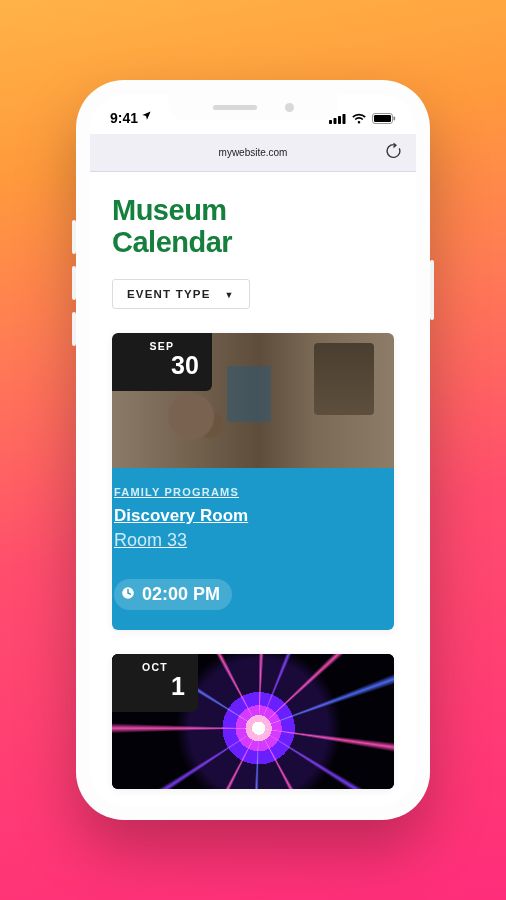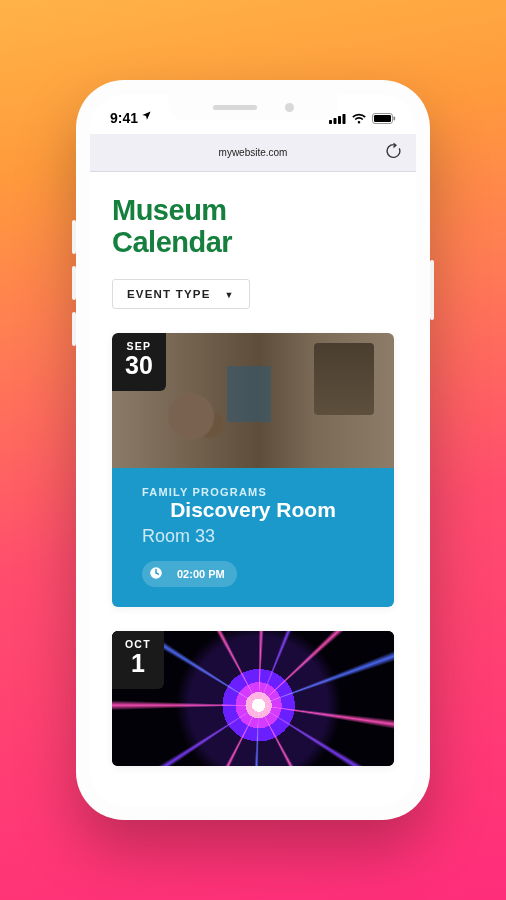--- a/index.html
+++ b/index.html
@@ -89,30 +89,30 @@
         transparent 300deg,#4b6bff 302deg,transparent 304deg,
         transparent 330deg,#ff4db8 332deg,transparent 334deg,
         transparent 360deg);
     mix-blend-mode:screen;opacity:.95;
   }
   .datebox{
     position:absolute;top:0;left:0;background:#1a1a1a;color:#fff;
     padding:7px 13px 13px;text-align:center;border-radius:6px 0 6px 0;
   }
   .datebox .mon{font-size:10.5px;font-weight:700;letter-spacing:1.2px;}
-  .datebox .day{font-size:25px;font-weight:800;line-height:1;margin-top:1px;}
-  .card-body{padding:18px 30px 20px;}
+  .datebox .day{font-size:25px;font-weight:800;line-height:1;margin-top:1px;margin-left:46px;}
+  .card-body{padding:18px 2px 20px;text-decoration:underline;}
   .card-body.blue{background:#1b99ca;color:#fff;}
   .cat{font-size:11px;font-weight:600;letter-spacing:1.2px;color:#d4eef8;}
-  .ev-title{font-size:21px;font-weight:800;margin-top:0;text-align:center;}
+  .ev-title{font-size:17px;font-weight:800;margin-top:8px;}
   .room{font-size:18px;margin-top:4px;color:#cde9f4;}
   .timechip{
-    display:inline-flex;align-items:center;gap:14px;margin-top:14px;
+    display:inline-flex;align-items:center;gap:7px;margin-top:28px;
     background:rgba(255,255,255,.18);border-radius:999px;padding:5px 12px 5px 7px;
-    font-size:11px;font-weight:600;
+    font-size:18px;font-weight:600;
   }
   .timechip .clock{width:14px;height:14px;}
 </style>
 </head>
 <body>
 
 <div class="phone">
   <div class="screen">
     <div class="notch">
       <div class="speaker"></div>

